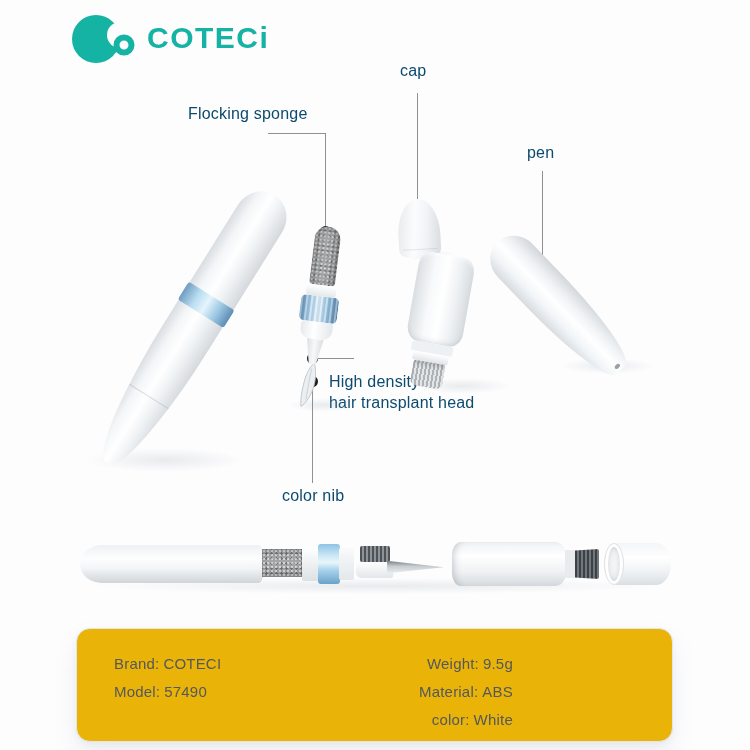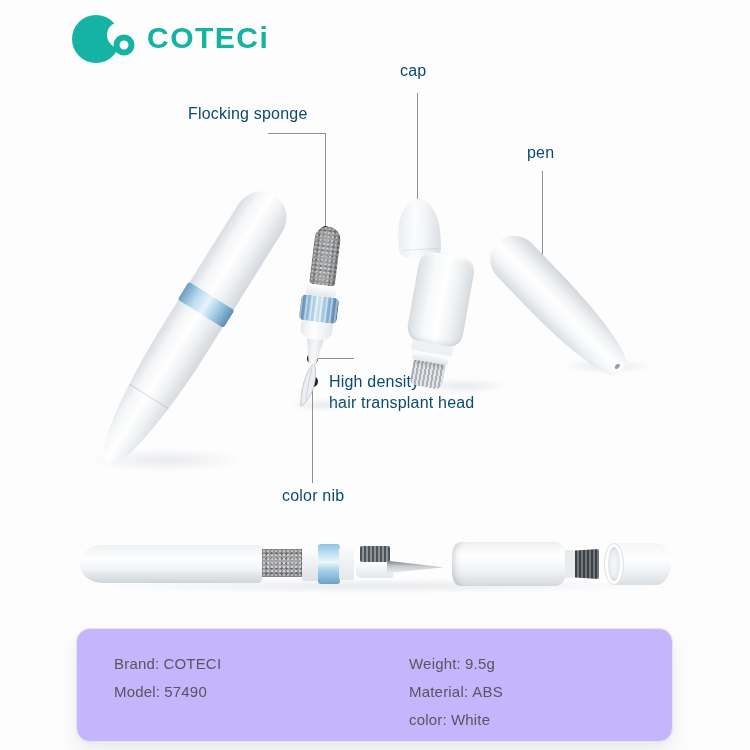--- a/index.html
+++ b/index.html
@@ -98,26 +98,26 @@
       background:linear-gradient(#f3f5f7,#ffffff 35%,#eef1f3 70%,#dbdfe2);}
   .ex-capring{left:524px;top:3px;width:20px;height:42px;border-radius:50%;background:#f5f7f8;
       border:1px solid #e0e3e6;box-sizing:border-box;
       box-shadow:inset 0 0 0 3px #ffffff,inset 0 0 9px rgba(110,120,130,.55);}
 
   
   .shadow{position:absolute;border-radius:50%;
       background:radial-gradient(ellipse at center,rgba(140,150,160,.18),rgba(140,150,160,0) 70%);}
 
   
-  .spec-box{position:absolute;left:76px;top:628px;width:597px;height:114px;background:#c4b5fd;
+  .spec-box{position:absolute;left:76px;top:628px;width:597px;height:114px;background:#eab308;
       border:1px solid #e4e6e9;border-radius:14px;box-sizing:border-box;
       box-shadow:0 12px 22px rgba(140,150,160,.14),0 2px 5px rgba(140,150,160,.08);}
   .spec-col{position:absolute;top:21px;display:flex;flex-direction:column;}
   .spec-col.left{left:37px;}
-  .spec-col.right{left:332px;}
+  .spec-col.right{left:342px;text-align:right;}
   .spec-row{height:28px;line-height:28px;font-size:15px;color:#55585c;letter-spacing:.2px;white-space:nowrap;}
   .spec-label{margin-right:4px;}
 </style>
 </head>
 <body>
 
 <div id="canvas">
 
   <div class="logo-icon">
     <svg width="68" height="50" viewBox="0 0 68 50">

